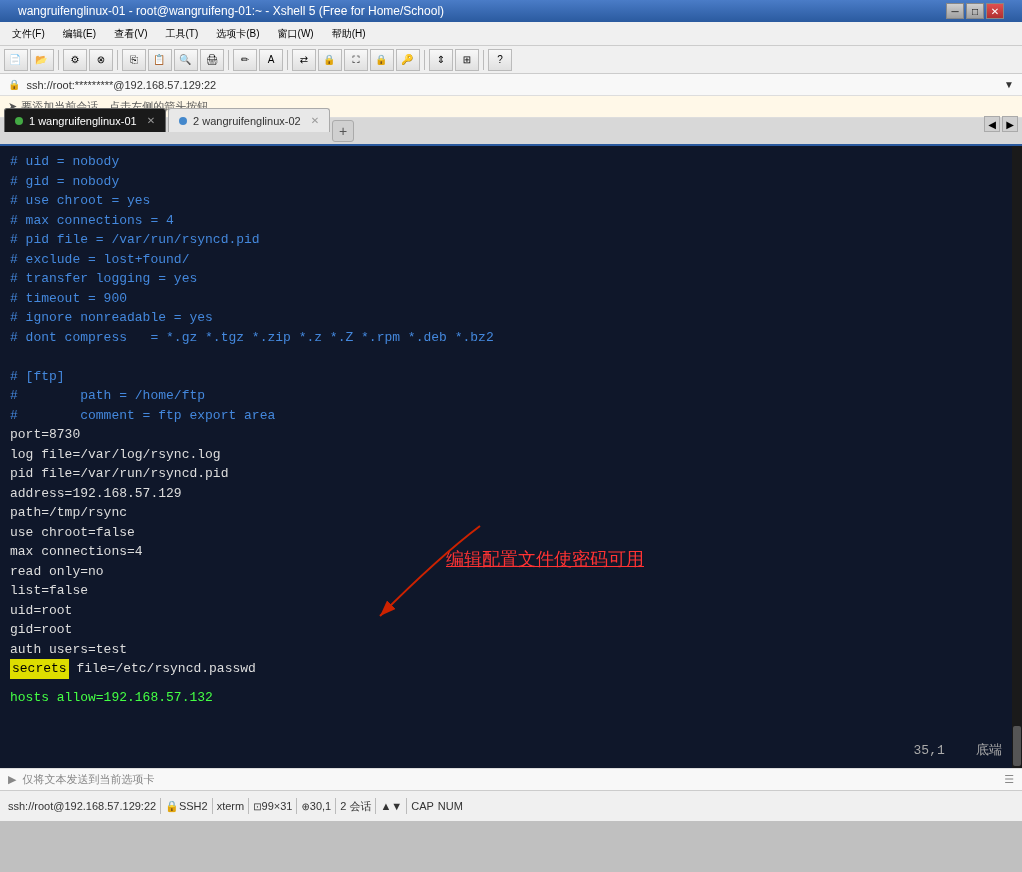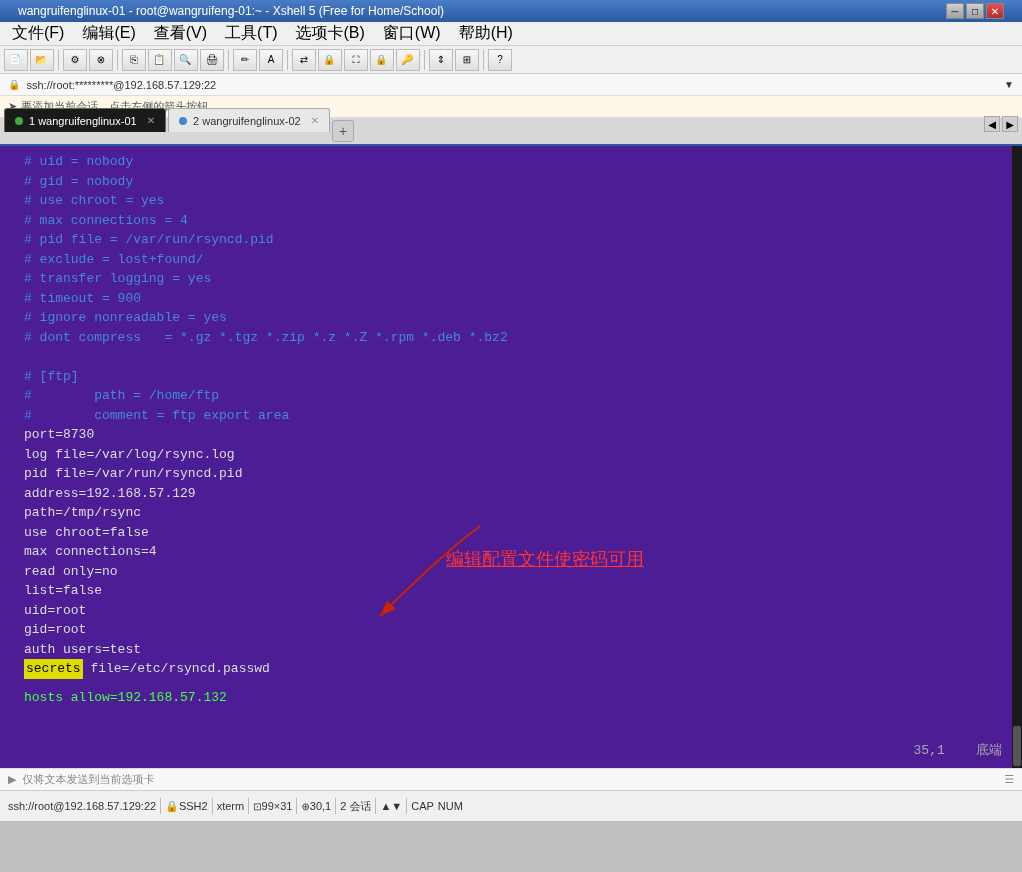--- a/index.html
+++ b/index.html
@@ -27,21 +27,21 @@
     }
 
     
     .menu-bar {
       background: #f0f0f0;
       height: 24px;
       display: flex;
       align-items: center;
       padding: 0 4px;
       border-bottom: 1px solid #ccc;
-      font-size: 16px;
+      font-size: 10px;
       gap: 2px;
     }
     .menu-item {
       padding: 2px 8px;
       cursor: pointer;
       border-radius: 2px;
     }
 
     
     .toolbar {
@@ -140,23 +140,23 @@
       width: 16px; height: 16px;
       background: #d0d0d0;
       border: 1px solid #aaa;
       font-size: 10px;
       display: flex; align-items: center; justify-content: center;
       cursor: pointer;
     }
 
     
     .terminal {
-      background: #4c1d95;
+      background: #0f172a;
       flex: 1;
-      padding: 6px 24px;
+      padding: 6px 10px;
       font-family: 'Courier New', Courier, monospace;
       font-size: 13px;
       line-height: 1.5;
       overflow: hidden;
       position: relative;
     }
     .terminal-content {
       height: 620px;
       overflow: hidden;
     }

